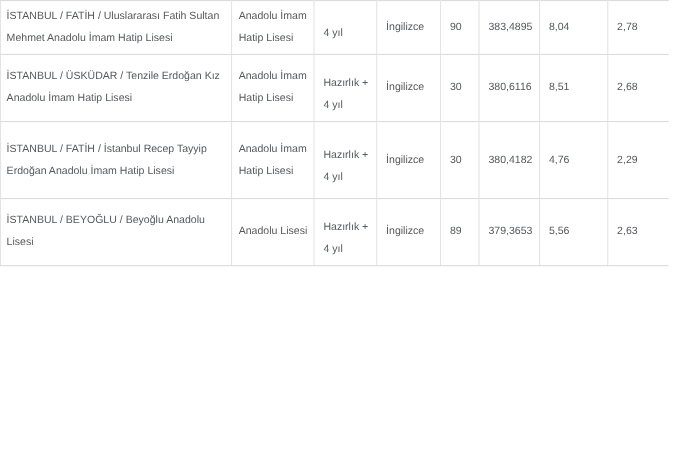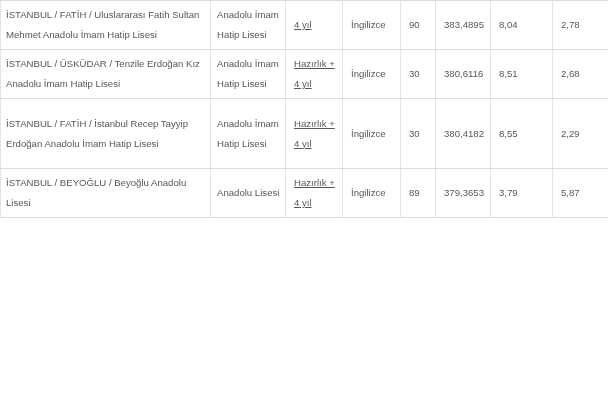--- a/index.html
+++ b/index.html
@@ -34,21 +34,21 @@
     padding:4px 2px 4px 8px;
     overflow:hidden;
   }
   
   col.c-school{width:210px;} col.c-type{width:75px;} col.c-duration{width:57px;}
   col.c-language{width:58px;} col.c-quota{width:35px;} col.c-score{width:55px;}
   col.c-m1{width:62px;} col.c-m2{width:59px;}
 
   td.col-school{padding:4px 1px 4px 5px;}
   td.col-type{padding:4px 1px 4px 6px;}
-  td.col-duration{padding:4px 4px 4px 8px;text-decoration:underline;}
+  td.col-duration{padding:16px 4px 4px 8px;}
 
   
   tbody.rows tr{height:48px;}
   tbody.rows tr:nth-child(2){height:49px;}
   tbody.rows tr:nth-child(3){height:70px;}
   tbody.rows tr:nth-child(6){height:49px;margin-left:28px;}
   tbody.rows tr:nth-child(7){height:46px;}
   tbody.rows tr:nth-child(8){height:47px;}
 </style>
 </head>
@@ -87,29 +87,29 @@
           <td class="col-m1">8,51</td>
           <td class="col-m2">2,68</td>
         </tr>
         <tr>
           <td class="col-school">İSTANBUL / FATİH / İstanbul Recep Tayyip Erdoğan Anadolu İmam Hatip Lisesi</td>
           <td class="col-type">Anadolu İmam Hatip Lisesi</td>
           <td class="col-duration">Hazırlık + 4 yıl</td>
           <td class="col-language">İngilizce</td>
           <td class="col-quota">30</td>
           <td class="col-score">380,4182</td>
-          <td class="col-m1">8,55</td>
+          <td class="col-m1">4,76</td>
           <td class="col-m2">2,29</td>
         </tr>
         <tr>
           <td class="col-school">İSTANBUL / BEYOĞLU / Beyoğlu Anadolu Lisesi</td>
           <td class="col-type">Anadolu Lisesi</td>
           <td class="col-duration">Hazırlık + 4 yıl</td>
           <td class="col-language">İngilizce</td>
           <td class="col-quota">89</td>
           <td class="col-score">379,3653</td>
-          <td class="col-m1">3,79</td>
-          <td class="col-m2">5,87</td>
+          <td class="col-m1">5,56</td>
+          <td class="col-m2">2,63</td>
         </tr>
       </tbody>
 
   </table>
 </div>
 
 </body></html>

